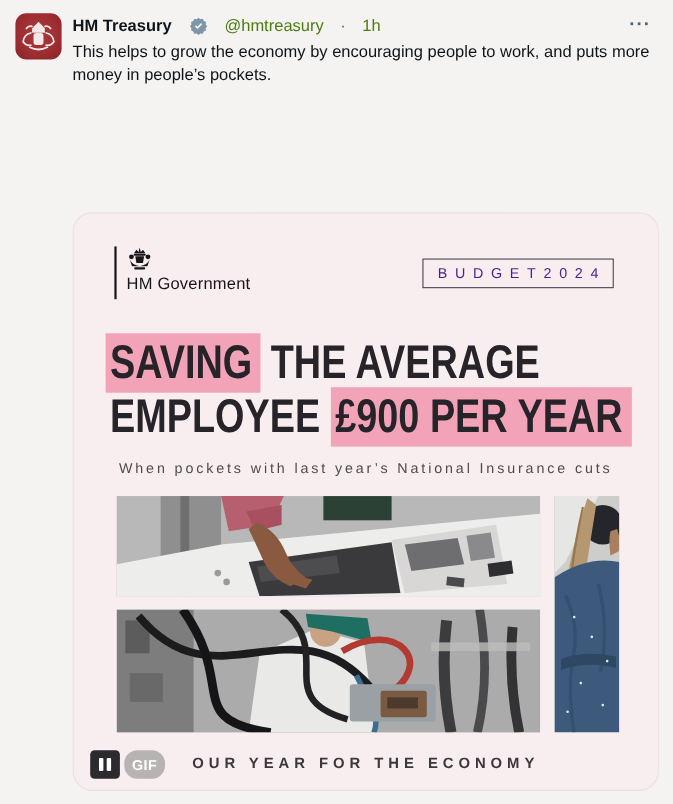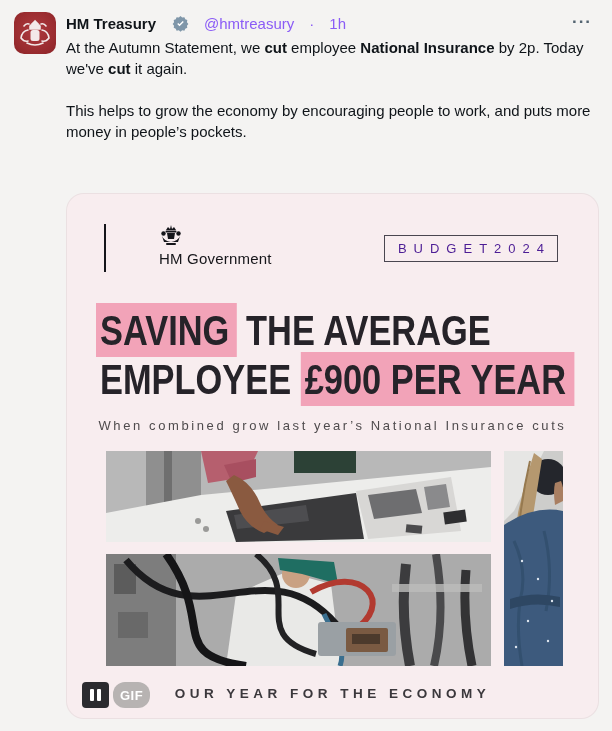--- a/index.html
+++ b/index.html
@@ -20,21 +20,21 @@
     display:flex; align-items:center; justify-content:center;
     cursor:pointer;
   }
   .header-line {
     position:absolute; left:66px; top:15px;
     display:flex; align-items:center; gap:15px;
     font-size:15px; white-space:nowrap;
   }
   .author-name { font-weight:bold; color:#0f1419; cursor:pointer; }
   .verified { width:17px; height:17px; margin-left:1px; }
-  .handle, .sep, .time { color:#8b5cf6; }
+  .handle, .sep, .time { color:#4d7c0f; }
   .more-btn {
     position:absolute; right:16px; top:10px;
     color:#536471; font-size:17px; font-weight:bold;
     letter-spacing:1px; cursor:pointer; line-height:20px;
     padding:2px 4px; border-radius:12px;
   }
 
   
   .tweet-body {
     position:absolute; left:66px; top:37px; width:538px;
@@ -45,21 +45,21 @@
 
   
   .card {
     position:absolute; left:66px; top:193px;
     width:531px; height:524px;
     background:#f8edef;
     border:1px solid rgba(0,0,0,0.05);
     border-radius:18px;
     overflow:hidden; cursor:pointer;
   }
-  .gov-logo { position:absolute; left:37px; top:30px; display:flex;gap:44px; }
+  .gov-logo { position:absolute; left:37px; top:30px; display:flex; }
   .gov-bar { width:2px; height:48px; background:#15151a; }
   .gov-col { margin-left:9px; display:flex; flex-direction:column; }
   .gov-crest { width:24px; height:22px; }
   .gov-name { font-size:15px; color:#16161a; margin-top:4px; letter-spacing:0.2px; }
 
   .budget-box {
     position:absolute; right:40px; top:41px;
     border:1.5px solid #4a4650;
     padding:5px 6px 5px 13px;
     font-size:13px; letter-spacing:7px;
@@ -142,21 +142,20 @@
     <span class="handle">@hmtreasury</span>
     <span class="sep">·</span>
     <span class="time">1h</span>
   </div>
 
   <div class="more-btn">
     <span>···</span>
   </div>
 
   <div class="tweet-body">
-    <p><span>At the Autumn Statement, we </span><span class="b">cut</span><span> employee </span><span class="b">National Insurance</span><span> by 2p. Today we've </span><span class="b">cut</span><span> it again.</span></p>
     <p>This helps to grow the economy by encouraging people to work, and puts more money in people’s pockets.</p>
   </div>
 
   <div class="card">
 
     <div class="gov-logo">
       <div class="gov-bar"></div>
       <div class="gov-col">
         <svg class="gov-crest" viewBox="0 0 24 22">
           <g fill="#15151a">
@@ -173,21 +172,21 @@
       </div>
     </div>
 
     <div class="budget-box">BUDGET2024</div>
 
     <div class="headline">
       <span class="hl-line"><span class="hl-mark">SAVING</span><span> THE AVERAGE</span></span>
       <span class="hl-line"><span>EMPLOYEE </span><span class="hl-mark2">£900 PER YEAR</span></span>
     </div>
 
-    <div class="subtitle">When combined grow last year’s National Insurance cuts</div>
+    <div class="subtitle">When pockets with last year’s National Insurance cuts</div>
 
     <div class="collage">
       <div class="col-left">
 
         <div class="img-frame img-desk">
           <svg viewBox="0 0 385 91" preserveAspectRatio="none">
             <rect width="385" height="91" fill="#b8b8b8"></rect>
             <rect x="40" y="0" width="55" height="91" fill="#8f8f8f"></rect>
             <rect x="58" y="0" width="8" height="91" fill="#6f6f6f"></rect>
             <polygon points="0,91 0,62 95,44 385,16 385,91" fill="#ededeb"></polygon>

